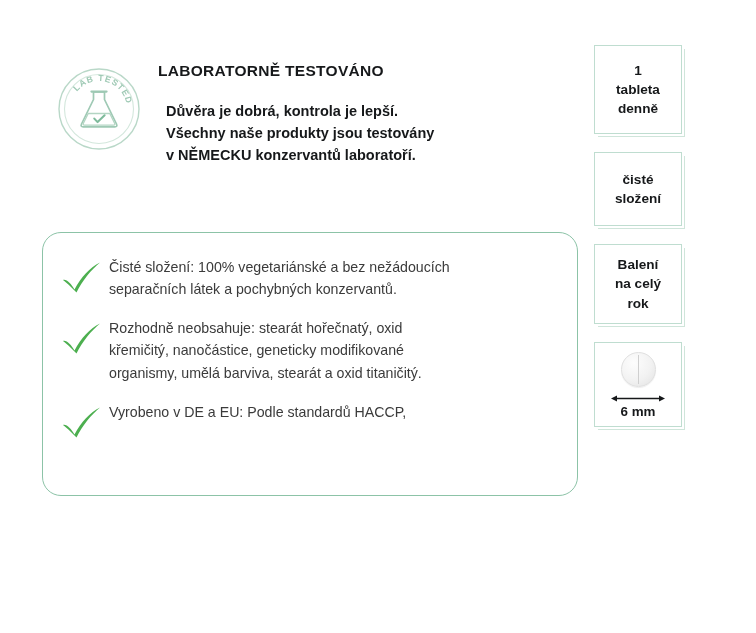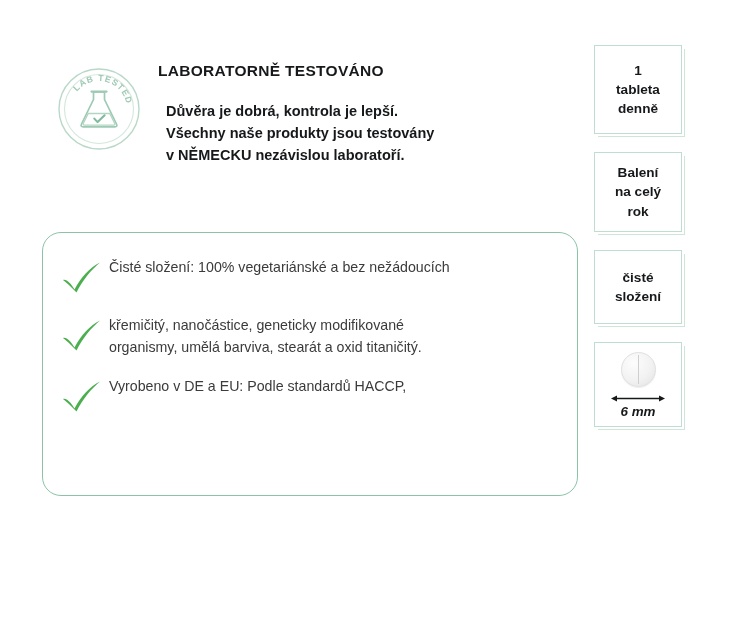--- a/index.html
+++ b/index.html
@@ -155,21 +155,20 @@
   .box-h2 { height: 75px; }
   .box-h3 { height: 74px; }
   .box-h4 { height: 80px; }
   .box-h5 { height: 85px; }
 
   
   .pill-box {
     flex-direction: column;
     justify-content: flex-start;
     padding-top: 9px;
-    font-style: italic;
   }
   .pill-img {
     width: 33px;
     height: 33px;
     border-radius: 50%;
     background: radial-gradient(circle at 36% 30%, #fdfdfd 0%, #f2f2f2 55%, #e2e2e2 100%);
     border: 1px solid #e0e0e0;
     position: relative;
     box-shadow: 0 1px 1px rgba(0,0,0,0.07);
   }
@@ -223,46 +222,48 @@
           <textPath href="#ringpath" startOffset="21%">LAB TESTED</textPath>
         </text>
       </svg>
     </div>
 
     <div class="lab-text">
       <div class="lab-heading">LABORATORNĚ TESTOVÁNO</div>
       <div class="lab-sub">
         <span class="ln">Důvěra je dobrá, kontrola je lepší.</span>
         <span class="ln">Všechny naše produkty jsou testovány</span>
-        <span class="ln">v NĚMECKU nezávislou laboratoří.</span>
+        <span class="ln">v NĚMECKU konzervantů laboratoří.</span>
       </div>
     </div>
   </div>
 
   <div class="check-card">
     <div class="check-list">
 
       <div class="check-row">
         <div class="check-mark">
           <svg viewBox="0 0 52 40" xmlns="http://www.w3.org/2000/svg">
             <path d="M 6,23 C 10,22 14,27 17.5,32.5 C 24,20 33,10.5 43,5.5 C 34,13 25.5,23.5 19.5,35.5 C 16,32 10,26 6,23 Z" fill="#4caf4f"></path>
           </svg>
         </div>
         <div class="check-text">
           <span class="ln">Čisté složení: 100% vegetariánské a bez nežádoucích</span>
+          <span class="ln">separačních látek a pochybných konzervantů.</span>
         </div>
       </div>
 
       <div class="check-row">
         <div class="check-mark">
           <svg viewBox="0 0 52 40" xmlns="http://www.w3.org/2000/svg">
             <path d="M 6,23 C 10,22 14,27 17.5,32.5 C 24,20 33,10.5 43,5.5 C 34,13 25.5,23.5 19.5,35.5 C 16,32 10,26 6,23 Z" fill="#4caf4f"></path>
           </svg>
         </div>
         <div class="check-text">
+          <span class="ln">Rozhodně neobsahuje: stearát hořečnatý, oxid</span>
           <span class="ln">křemičitý, nanočástice, geneticky modifikované</span>
           <span class="ln">organismy, umělá barviva, stearát a oxid titaničitý.</span>
         </div>
       </div>
 
       <div class="check-row">
         <div class="check-mark">
           <svg viewBox="0 0 52 40" xmlns="http://www.w3.org/2000/svg">
             <path d="M 6,23 C 10,22 14,27 17.5,32.5 C 24,20 33,10.5 43,5.5 C 34,13 25.5,23.5 19.5,35.5 C 16,32 10,26 6,23 Z" fill="#4caf4f"></path>
           </svg>
@@ -279,32 +280,32 @@
 
     <div class="fact-box box-h1">
       <div class="fact-label">
         <span class="ln">1</span>
         <span class="ln">tableta</span>
         <span class="ln">denně</span>
       </div>
     </div>
 
 
+    <div class="fact-box box-h3">
+      <div class="fact-label">
+        <span class="ln">čisté</span>
+        <span class="ln">složení</span>
+      </div>
+    </div>
+
     <div class="fact-box box-h4">
       <div class="fact-label">
         <span class="ln">Balení</span>
         <span class="ln">na celý</span>
         <span class="ln">rok</span>
-      </div>
-    </div>
-
-    <div class="fact-box box-h3">
-      <div class="fact-label">
-        <span class="ln">čisté</span>
-        <span class="ln">složení</span>
       </div>
     </div>
 
     <div class="fact-box box-h5 pill-box">
       <div class="pill-img"></div>
       <div class="pill-arrow">
         <svg viewBox="0 0 56 9" xmlns="http://www.w3.org/2000/svg">
           <line x1="5" y1="4.5" x2="51" y2="4.5" stroke="#16181a" stroke-width="1.7"></line>
           <path d="M 1,4.5 L 7,1.4 L 7,7.6 Z" fill="#16181a"></path>
           <path d="M 55,4.5 L 49,1.4 L 49,7.6 Z" fill="#16181a"></path>

